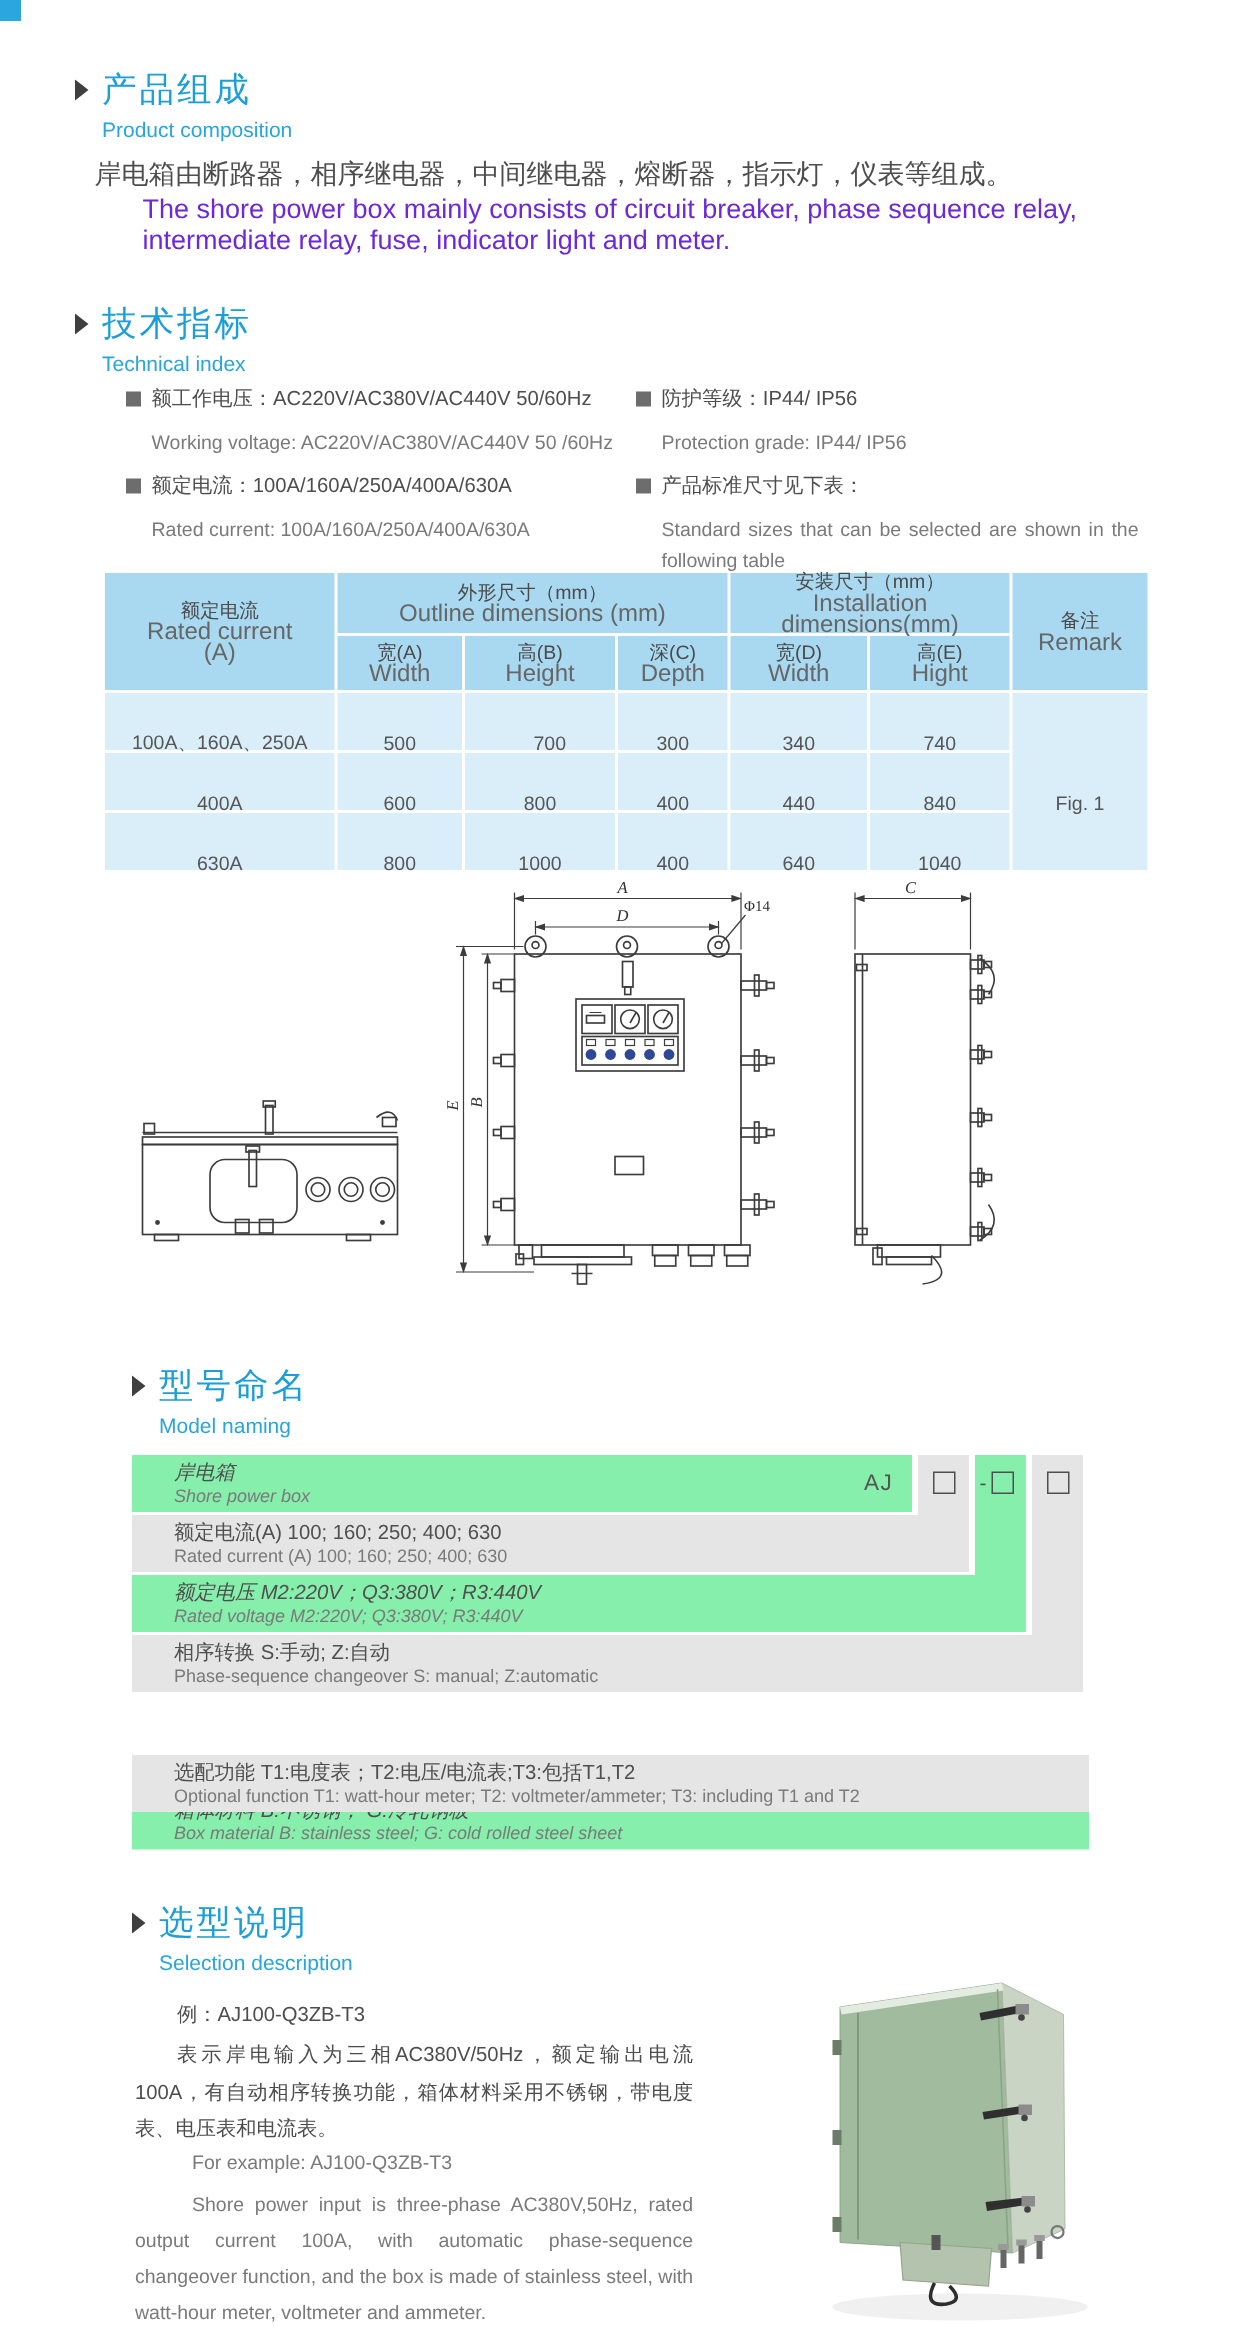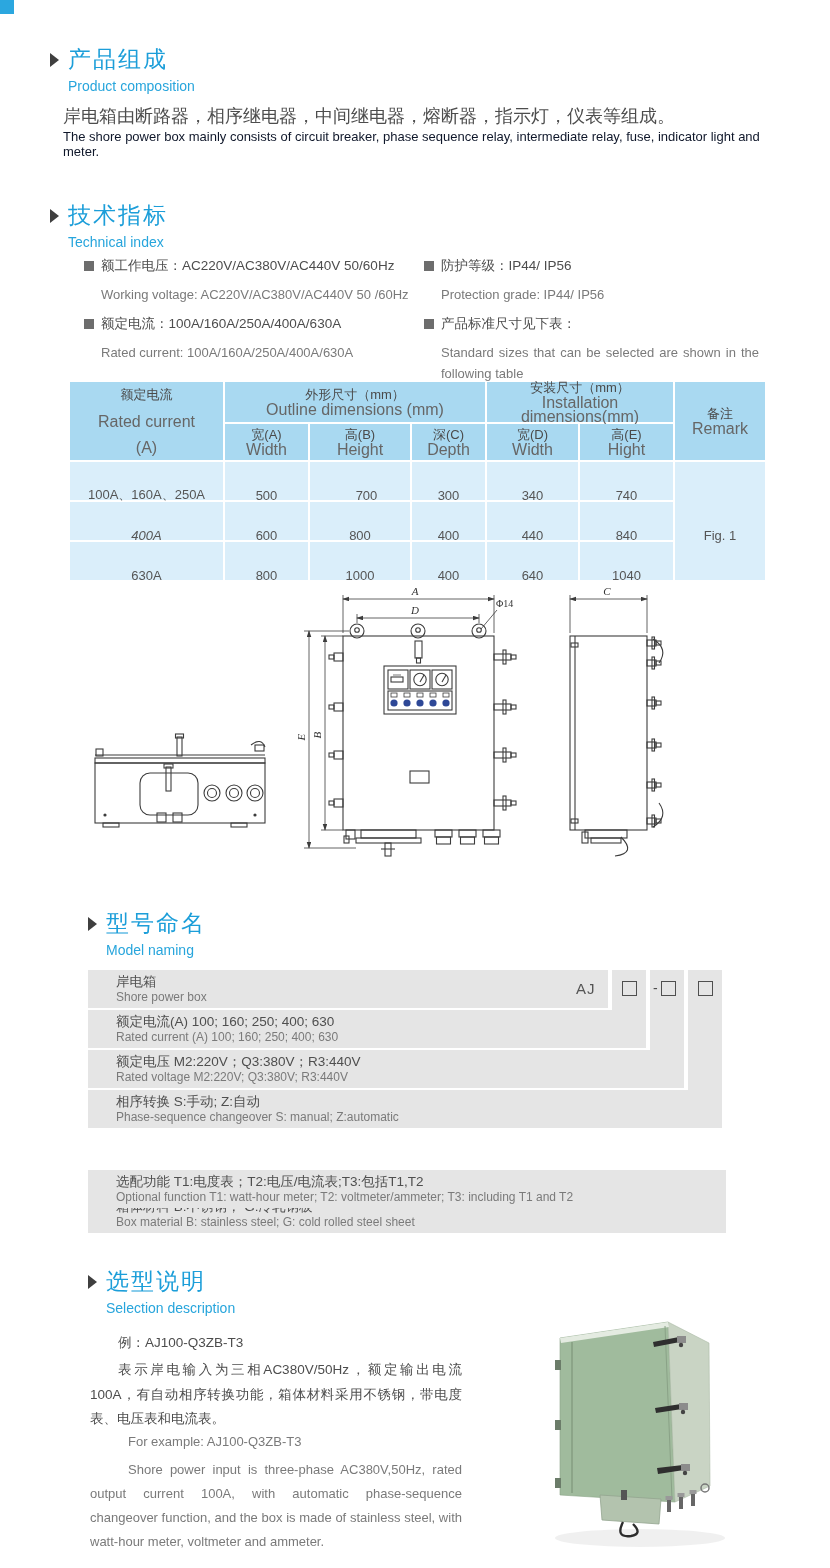--- a/index.html
+++ b/index.html
@@ -10,38 +10,38 @@
   .corner{position:absolute;left:0;top:0;width:14px;height:14px;background:#2ba7df;}
   
   .sec-head{position:absolute;}
   .sec-row{display:flex;align-items:center;font-family:Liberation Mono, monospace;}
   .arrow{width:0;height:0;border-left:9px solid #3f3f3f;border-top:7px solid transparent;
          border-bottom:7px solid transparent;margin-right:9px;flex:0 0 auto;}
   .t-cn{font-size:23px;color:#1c9ed9;letter-spacing:2px;}
   .t-en{font-size:14px;color:#27a5dc;margin-top:3px;margin-left:18px;}
   
   .cn{color:#4d4d4d;font-size:18px;}
-  .en{color:#0f172a;font-size:13px;}
+  .en{color:#6d28d9;font-size:18px;margin-left:32px;}
   
   .spec-col{position:absolute;width:345px;}
   .bullet{display:inline-block;width:10px;height:10px;background:#6d6d6d;margin-right:7px;vertical-align:-1px;}
   .spec-cn{font-size:13.5px;color:#4d4d4d;margin-bottom:9px;}
   .spec-en{font-size:13px;color:#7a7a7a;margin:0 0 10px 17px;line-height:21px;text-align:justify;width:318px;}
   
   .dimtable{position:absolute;left:70px;top:382px;display:grid;
             grid-template-columns:153px 83px 100px 73px 91px 93px 90px;
             grid-template-rows:40px 36px 38px 38px 38px;gap:2px;background:#fff;}
   .th{background:#a9d9f1;display:flex;flex-direction:column;align-items:center;justify-content:center;text-align:center;}
   .td{background:#daeefa;display:flex;flex-direction:column;align-items:center;justify-content:center;text-align:center;}
   .h-cn{font-size:13px;color:#4a4a4a;line-height:16px;}
   .h-en{font-size:16px;color:#666;line-height:14px;}
   .v{font-size:13px;color:#555;margin-top:28px;}
   
   .mrow{position:absolute;padding:3px 0 0 28px;box-sizing:border-box;}
-  .m-blue{background:#e5e5e5;}
+  .m-blue{background:#86efac;font-style:italic;}
   .m-gray{background:#e5e5e5;}
   .m-cn{font-size:13.5px;color:#4f4f4f;line-height:17px;white-space:nowrap;}
   .m-en{font-size:12px;color:#7a7a7a;line-height:15px;white-space:nowrap;}
   .strip{position:absolute;}
   .codebox{position:absolute;width:13px;height:13px;border:1.5px solid #4f4f4f;background:transparent;}
   .dash{position:absolute;font-size:14px;color:#4f4f4f;}
   .aj{position:absolute;font-size:15px;color:#555;letter-spacing:1px;}
   
   .sel-block{position:absolute;left:90px;width:372px;}
   .sel-ex-cn{font-size:13.5px;color:#4d4d4d;padding-left:28px;}
@@ -82,21 +82,21 @@
     <div class="spec-en">Rated current: 100A/160A/250A/400A/630A</div>
   </div>
   <div class="spec-col" style="left:424px;top:257px;">
     <div class="spec-cn"><span class="bullet"></span><span>防护等级：IP44/ IP56</span></div>
     <div class="spec-en">Protection grade: IP44/ IP56</div>
     <div class="spec-cn"><span class="bullet"></span><span>产品标准尺寸见下表：</span></div>
     <div class="spec-en">Standard sizes that can be selected are shown in the following table</div>
   </div>
 
   <div class="dimtable">
-    <div class="th" style="grid-row:1/3;grid-column:1;gap:12px;">
+    <div class="th" style="grid-row:1/3;grid-column:1;">
       <div class="h-cn">额定电流</div>
       <div class="h-en">Rated current</div>
       <div class="h-en">(A)</div>
     </div>
     <div class="th" style="grid-row:1;grid-column:2/5;">
       <div class="h-cn">外形尺寸（mm）</div>
       <div class="h-en">Outline dimensions (mm)</div>
     </div>
     <div class="th" style="grid-row:1;grid-column:5/7;">
       <div class="h-cn">安装尺寸（mm）</div>
@@ -142,21 +142,21 @@
     <div class="td" style="grid-row:3;grid-column:5;">
         <div class="v">340</div>
       </div>
     <div class="td" style="grid-row:3;grid-column:6;">
         <div class="v">740</div>
       </div>
     <div class="td" style="grid-row:3/6;grid-column:7;">
         <div class="v">Fig. 1</div>
       </div>
 
-    <div class="td" style="grid-row:4;grid-column:1;font-style:italic;">
+    <div class="td" style="grid-row:4;grid-column:1;">
         <div class="v">400A</div>
       </div>
     <div class="td" style="grid-row:4;grid-column:2;">
         <div class="v">600</div>
       </div>
     <div class="td" style="grid-row:4;grid-column:3;">
         <div class="v">800</div>
       </div>
     <div class="td" style="grid-row:4;grid-column:4;">
         <div class="v">400</div>

